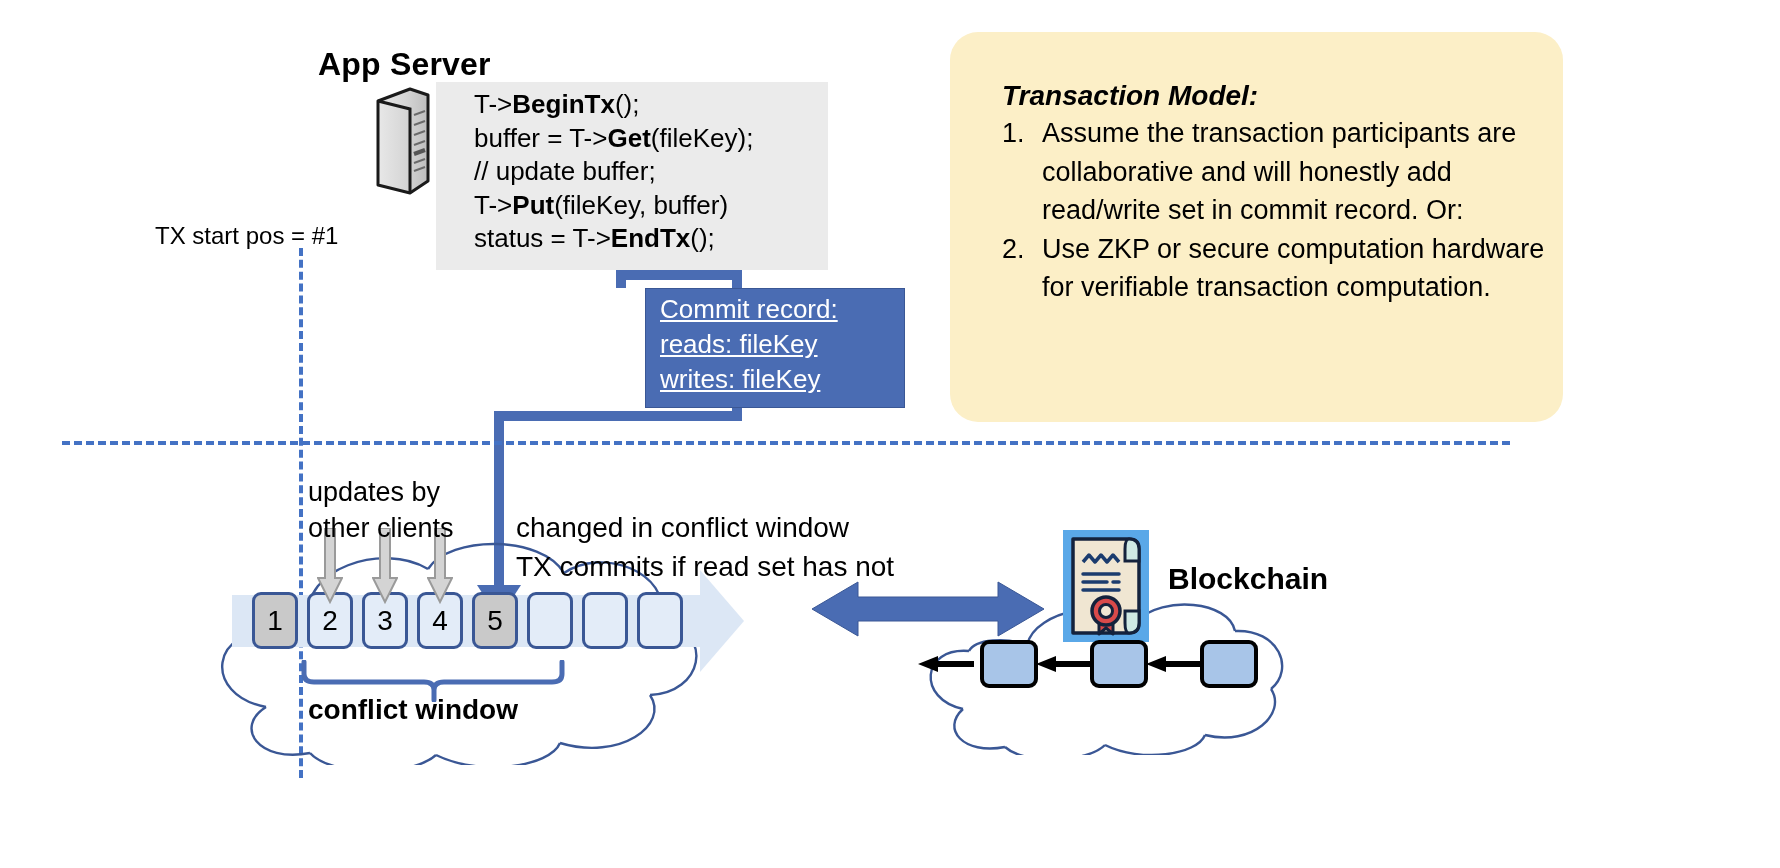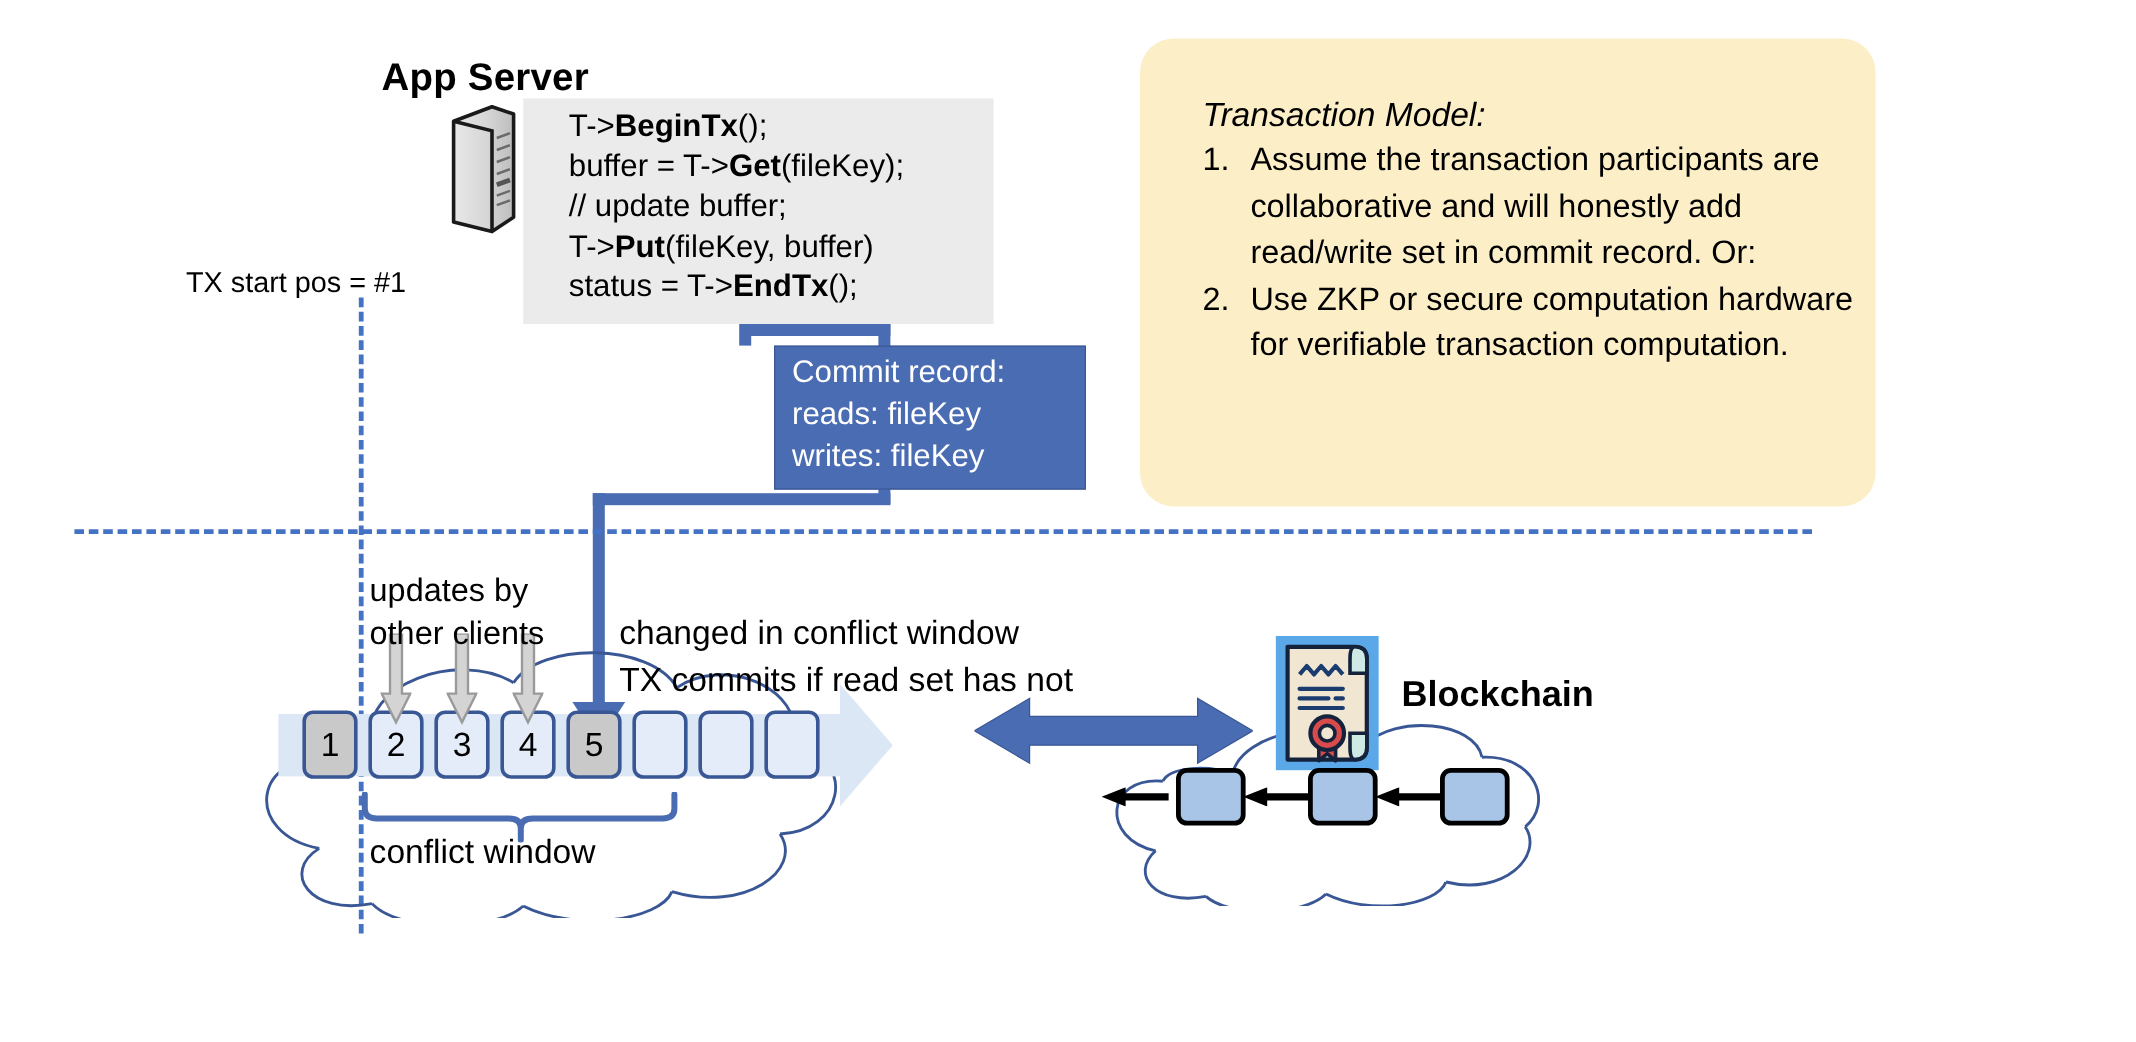--- a/index.html
+++ b/index.html
@@ -27,30 +27,30 @@
   }
   .code-lines b{font-weight:bold;}
 
   
   .commit-box{
     left:645px; top:288px; width:258px; height:118px;
     background:#4a6cb3; border:1px solid #3a5795;
   }
   .commit-text{
     left:660px; top:292px; width:250px;
-    color:#fff; font-size:26px; line-height:35px; white-space:nowrap;
+    color:#fff; font-size:26px; line-height:35px; white-space:nowrap;text-decoration:underline;
   }
 
   
   .tm-box{
     left:950px; top:32px; width:613px; height:390px;
     background:#fcefc7; border-radius:28px;
   }
   .tm-title{
-    left:1002px; top:80px; font-size:28px; font-style:italic; font-weight:normal; color:#000;
+    left:1002px; top:80px; font-size:28px; font-style:italic; font-weight:bold; color:#000;
   }
   .tm-list{
     left:1002px; top:114px; width:545px; font-size:27px; line-height:38.5px; color:#000;
   }
   .tm-item{display:flex; margin:0; padding:0;}
   .tm-num{width:40px; flex:none;}
   .tm-body{flex:1;}
 
   
   .dash-h{
@@ -94,21 +94,21 @@
   }
   .cell.filled{background:#c9c9c9;}
   .cell.empty{background:#e3ecf8;}
 
   
   .g-arrow{ width:26px; height:78px; }
 
   
   .brace{ left:300px; top:660px; width:270px; height:42px; }
   .conflict-label{
-    left:308px; top:694px; font-size:28px; font-weight:normal; color:#000;
+    left:308px; top:694px; font-size:28px; font-weight:bold; color:#000;
   }
 
   
   .updates-label{
     left:308px; top:474px; font-size:27px; line-height:36px; color:#000; white-space:nowrap;
   }
   
   .txcommit-label{
     left:516px; top:508px; font-size:28px; line-height:39px; color:#000; white-space:nowrap;
   }

